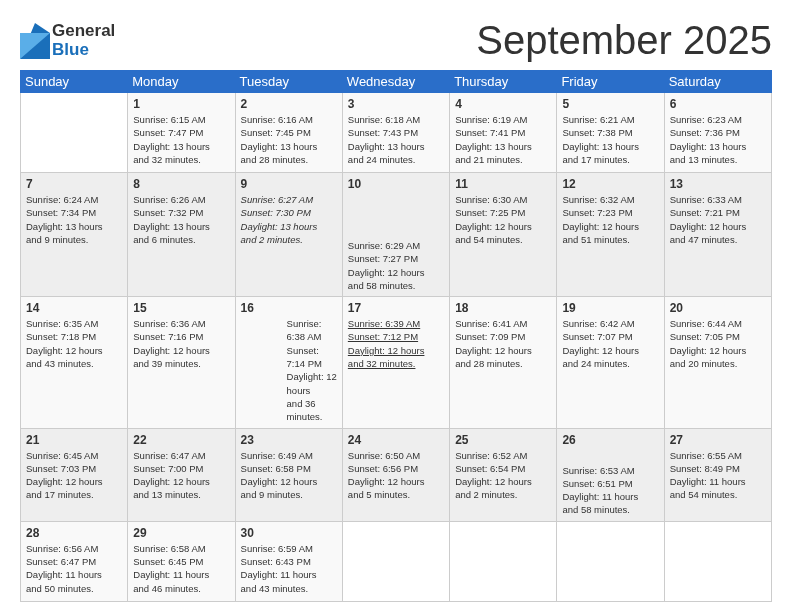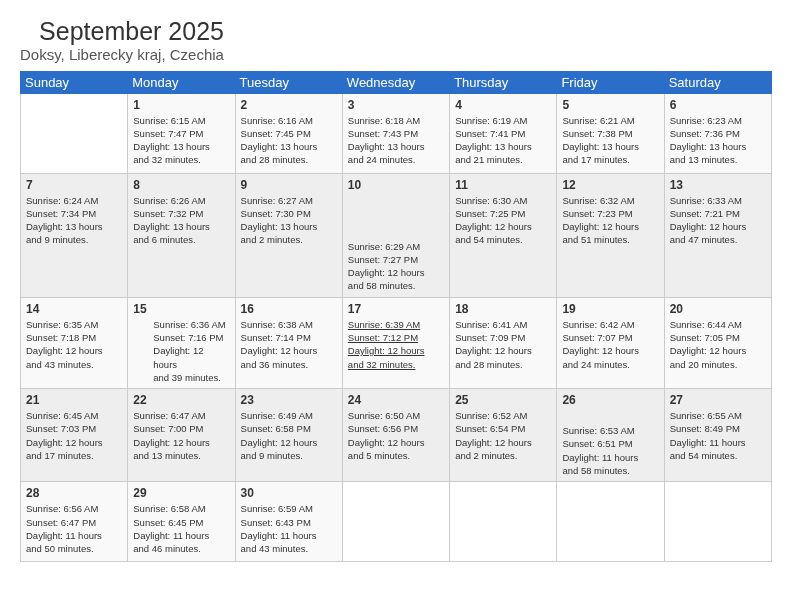--- a/index.html
+++ b/index.html
@@ -44,21 +44,21 @@
     }
     .logo-icon {
       width: 30px;
       height: 36px;
       margin-right: 2px;
     }
     .title-block {
       text-align: right;
     }
     .month-title {
-      font-size: 25px;
+      font-size: 40px;
       font-weight: normal;
       color: #333;
       line-height: 1.1;
     }
     .subtitle {
       font-size: 15px;
       color: #555;
     }
     .calendar {
       width: 100%;
@@ -104,23 +104,32 @@
     }
     .empty-cell {
       background: #fff !important;
     }
   </style>
 </head>
 <body>
 
 <div class="page">
   <div class="header">
+    <div class="logo">
+      <svg class="logo-icon" viewBox="0 0 30 36" xmlns="http://www.w3.org/2000/svg">
+        <polygon points="0,36 30,36 30,10 15,0" fill="#1a6fba"></polygon>
+        <polygon points="0,36 30,10 0,10" fill="#5aaee8"></polygon>
+      </svg>
+      <div class="logo-text">
+        <span class="logo-general">General</span>
+        <span class="logo-blue">Blue</span>
+      </div>
+    </div>
     <div class="title-block">
       <div class="month-title">September 2025</div>
-      <div class="subtitle">Doksy, Liberecky kraj, Czechia</div>
     </div>
   </div>
 
   <table class="calendar">
     <thead>
       <tr>
         <th>Sunday</th>
         <th>Monday</th>
         <th>Tuesday</th>
         <th>Wednesday</th>
@@ -185,21 +194,21 @@
           </td>
           <td>
             <span class="day-num">8</span>
             <div class="day-detail" style="white-space: pre-line;">Sunrise: 6:26 AM
 Sunset: 7:32 PM
 Daylight: 13 hours
 and 6 minutes.</div>
           </td>
           <td>
             <span class="day-num">9</span>
-            <div class="day-detail" style="white-space: pre-line;">Sunrise: 6:27 AM
+            <div class="day-detail" style="white-space: pre-line; font-style: italic;">Sunrise: 6:27 AM
 Sunset: 7:30 PM
 Daylight: 13 hours
 and 2 minutes.</div>
           </td>
           <td>
             <span class="day-num">10</span>
             <div class="day-detail" style="white-space: pre-line; margin-top: 48px;">Sunrise: 6:29 AM
 Sunset: 7:27 PM
 Daylight: 12 hours
 and 58 minutes.</div>
@@ -229,28 +238,28 @@
         <tr>
           <td>
             <span class="day-num">14</span>
             <div class="day-detail" style="white-space: pre-line;">Sunrise: 6:35 AM
 Sunset: 7:18 PM
 Daylight: 12 hours
 and 43 minutes.</div>
           </td>
           <td>
             <span class="day-num">15</span>
-            <div class="day-detail" style="white-space: pre-line; margin-left: 20px;">Sunrise: 6:36 AM
+            <div class="day-detail" style="white-space: pre-line;">Sunrise: 6:36 AM
 Sunset: 7:16 PM
 Daylight: 12 hours
 and 39 minutes.</div>
           </td>
           <td>
             <span class="day-num">16</span>
-            <div class="day-detail" style="white-space: pre-line;">Sunrise: 6:38 AM
+            <div class="day-detail" style="white-space: pre-line; margin-left: 46px;">Sunrise: 6:38 AM
 Sunset: 7:14 PM
 Daylight: 12 hours
 and 36 minutes.</div>
           </td>
           <td>
             <span class="day-num">17</span>
             <div class="day-detail" style="white-space: pre-line; text-decoration: underline;">Sunrise: 6:39 AM
 Sunset: 7:12 PM
 Daylight: 12 hours
 and 32 minutes.</div>

